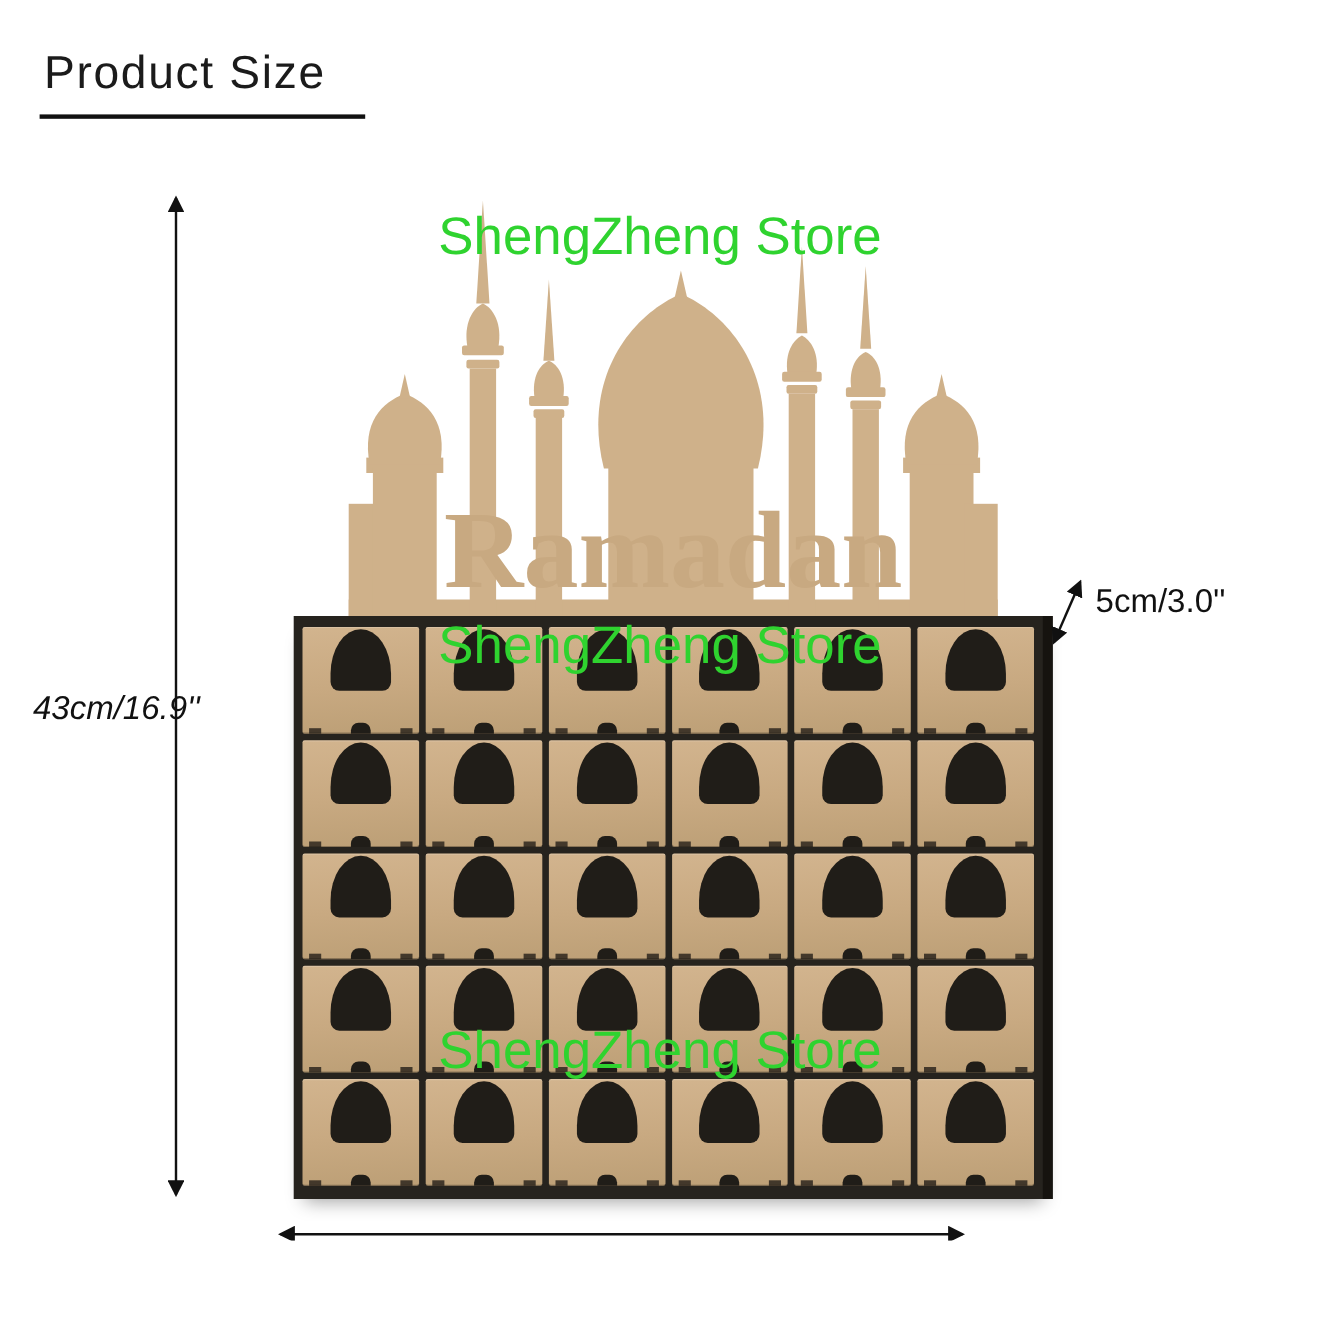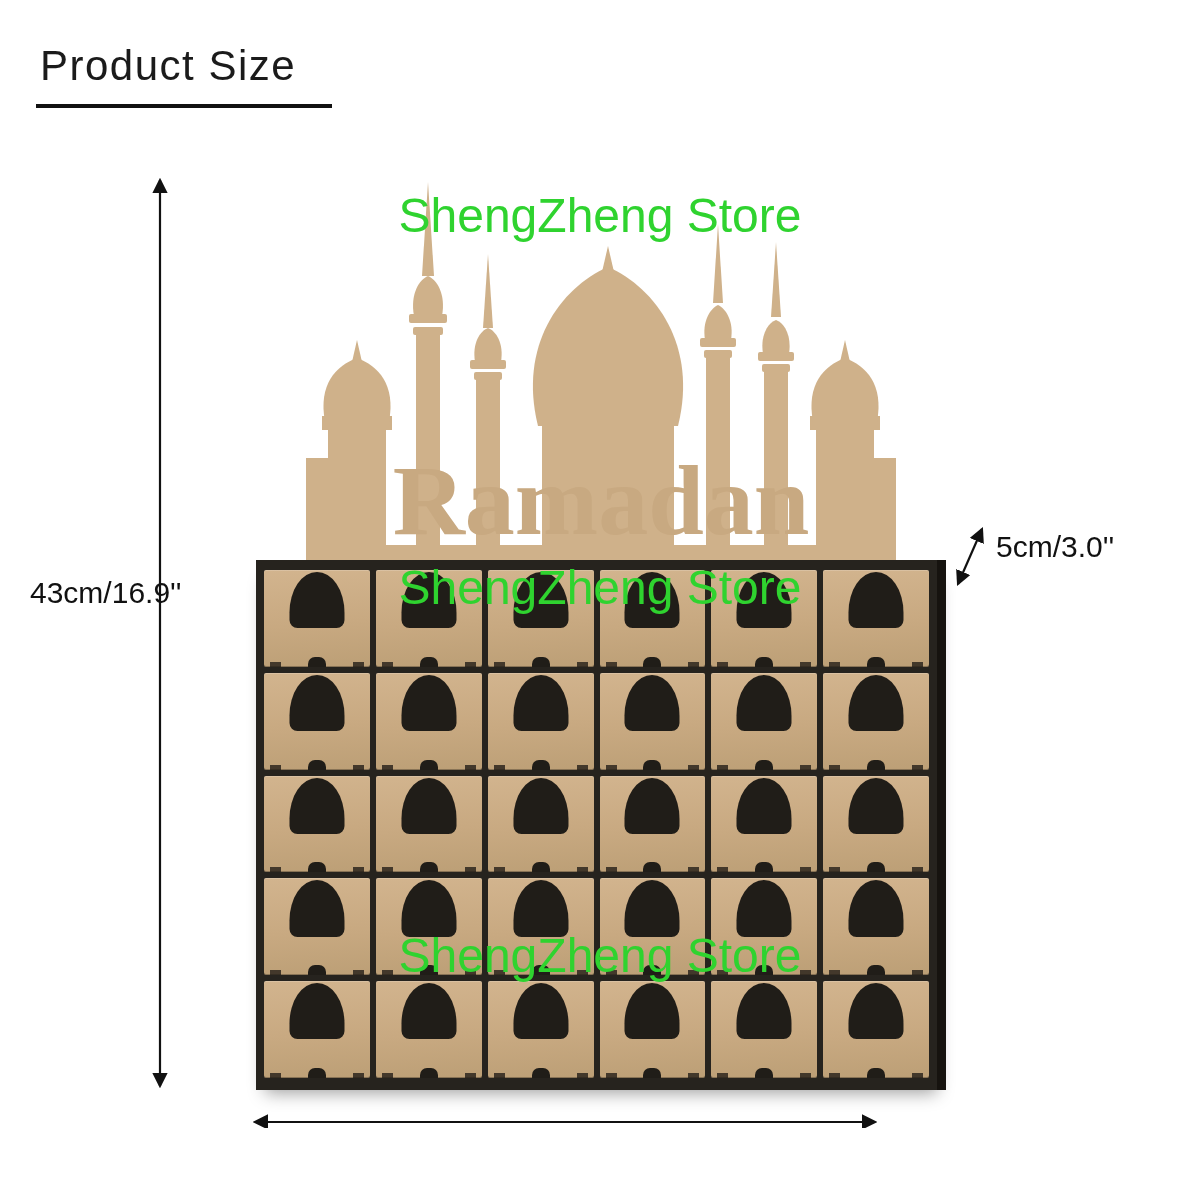--- a/index.html
+++ b/index.html
@@ -5,21 +5,21 @@
   html, body { margin: 0; padding: 0; background: #ffffff; }
   #page {
     position: relative; width: 1200px; height: 1128px; background: #fff;
     overflow: hidden; font-family: "Liberation Sans", sans-serif;
   }
   .title {
     position: absolute; left: 36px; top: 42px; font-size: 42px; letter-spacing: 1.5px;
     color: #1b1b1b; padding: 0 36px 14px 4px; border-bottom: 4px solid var(--ink, #111);
     white-space: nowrap;
   }
-  .product { position: absolute; left: 256px; top: 170px; width: 690px; height: 920px; }
+  .product { position: absolute; left: 267px; top: 170px; width: 690px; height: 920px; }
   .mosque { position: absolute; left: 0; top: 0; }
   .tan { fill: var(--panel, #cfb18a); }
   .box {
     position: absolute; left: 0; top: 390px; width: 690px; height: 530px;
     background: #26231e; box-sizing: border-box; padding: 10px 8px 12px 8px;
     border-right: 9px solid #16130f;
     box-shadow: 0 12px 16px -9px rgba(0,0,0,.38);
   }
   .grid { display: grid; width: 100%; height: 100%; gap: 6px; }
   .drawer {
@@ -34,21 +34,21 @@
   }
   .notch {
     position: absolute; bottom: 0; left: 50%; transform: translateX(-50%);
     width: 18px; height: 10px; background: var(--dark, #201d18);
     border-radius: 7px 7px 0 0;
   }
   .joint { position: absolute; bottom: 0; width: 11px; height: 5px; background: rgba(25,22,17,.75); }
   .jl { left: 6px; } .jr { right: 6px; }
   .dims { position: absolute; left: 0; top: 0; pointer-events: none; }
   .dim-label { position: absolute; font-size: 30px; color: var(--ink, #111); white-space: nowrap; }
-  #height-label { left: 30px; top: 576px; }
+  #height-label { left: 30px; top: 628px; font-style: italic; }
   #depth-label { left: 996px; top: 530px; }
   #width-label { left: 435px; top: 1136px; width: 260px; text-align: center; }
   .watermark {
     position: absolute; left: 0; width: 100%; text-align: center;
     font-size: 48px; color: #2fd32f; white-space: nowrap; letter-spacing: 0px;
   }
   #wm1 { top: 188px; } #wm2 { top: 560px; } #wm3 { top: 928px; }
 </style>
 </head>
 <body>

